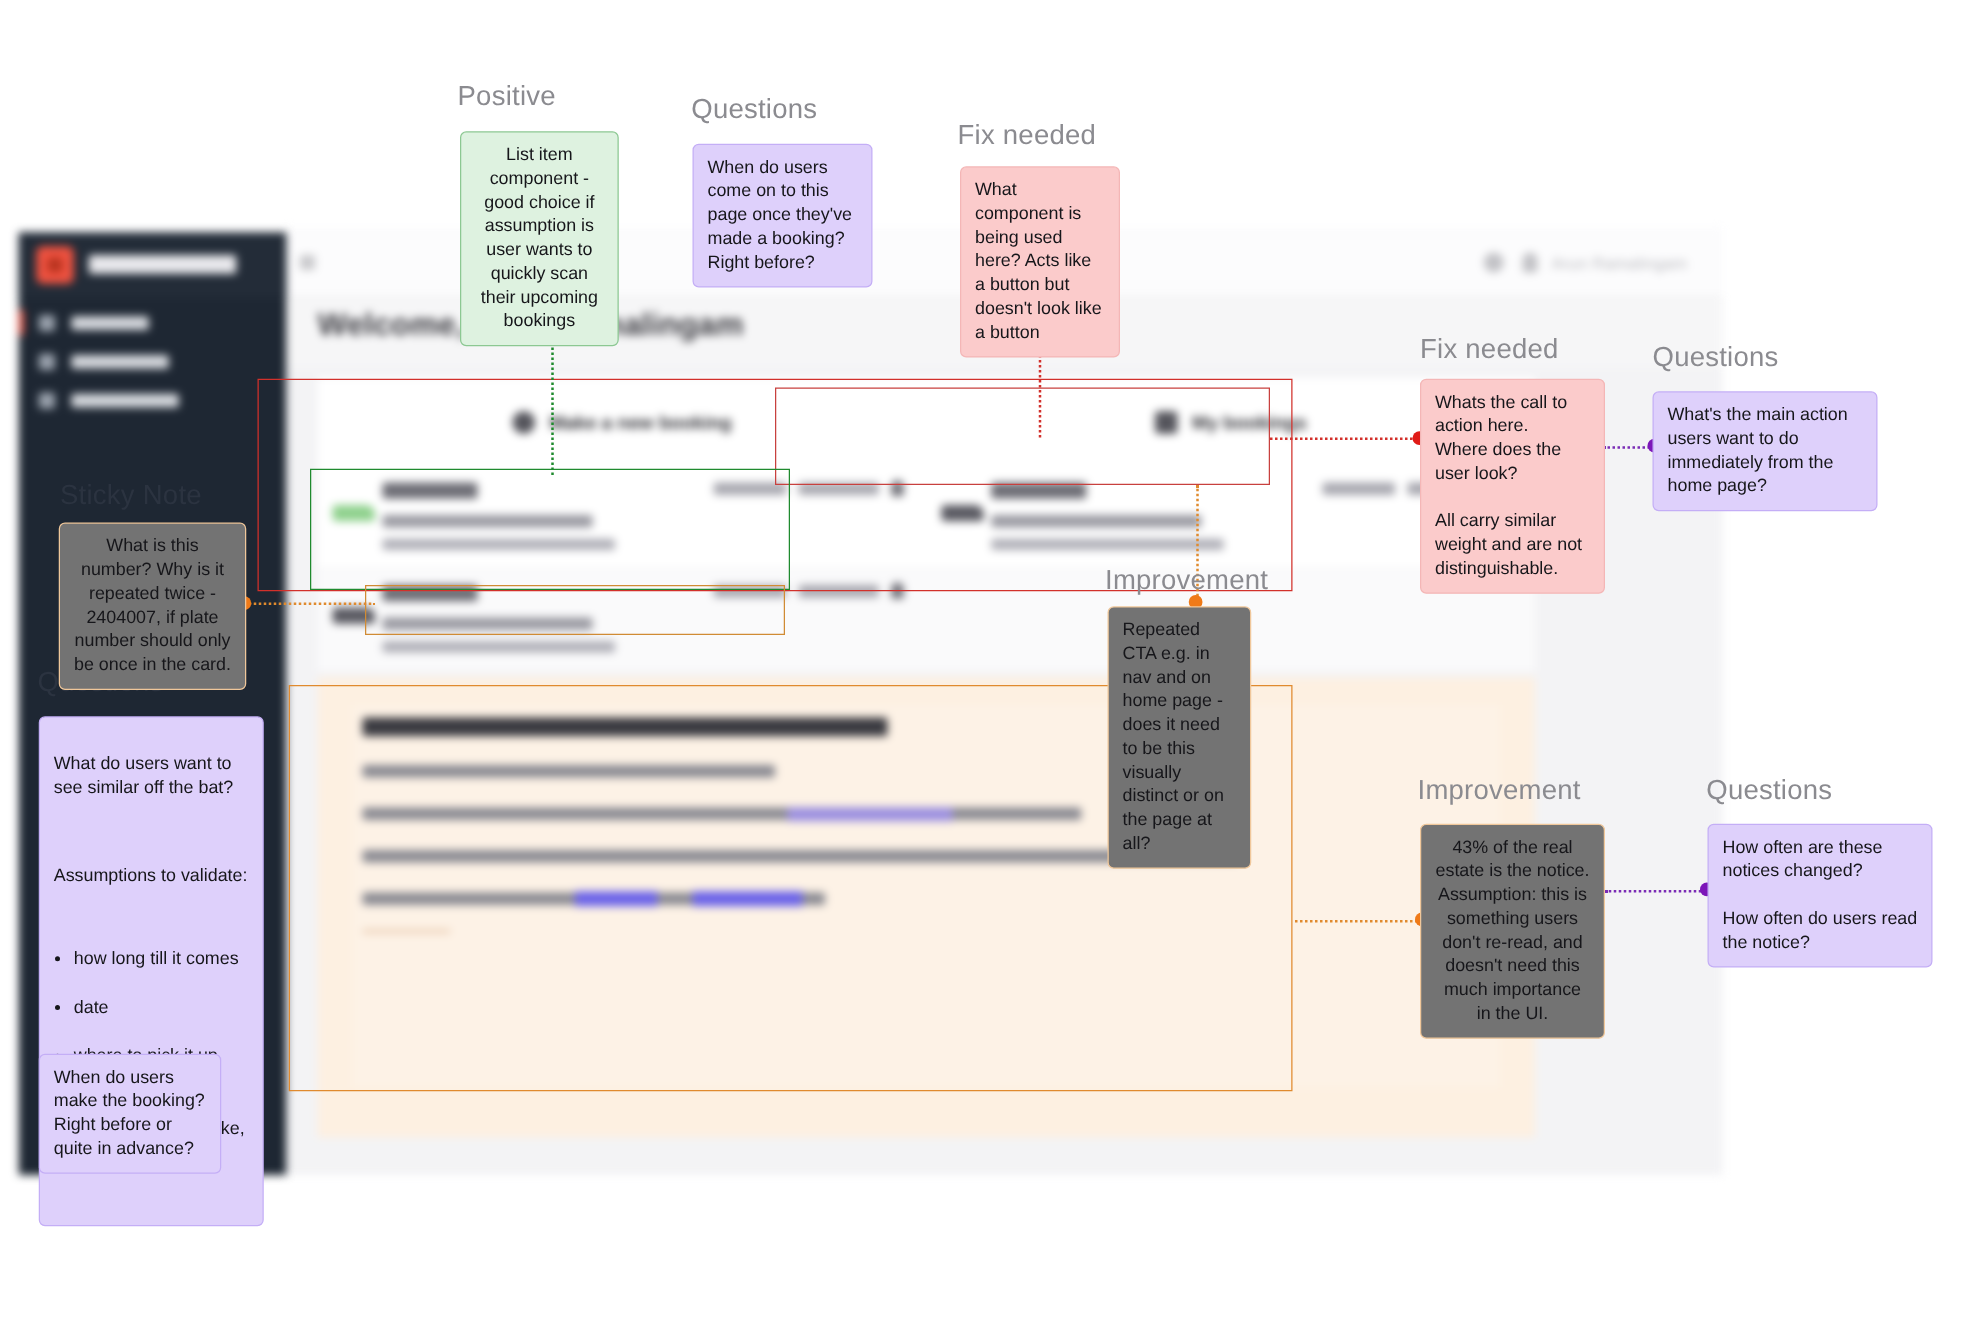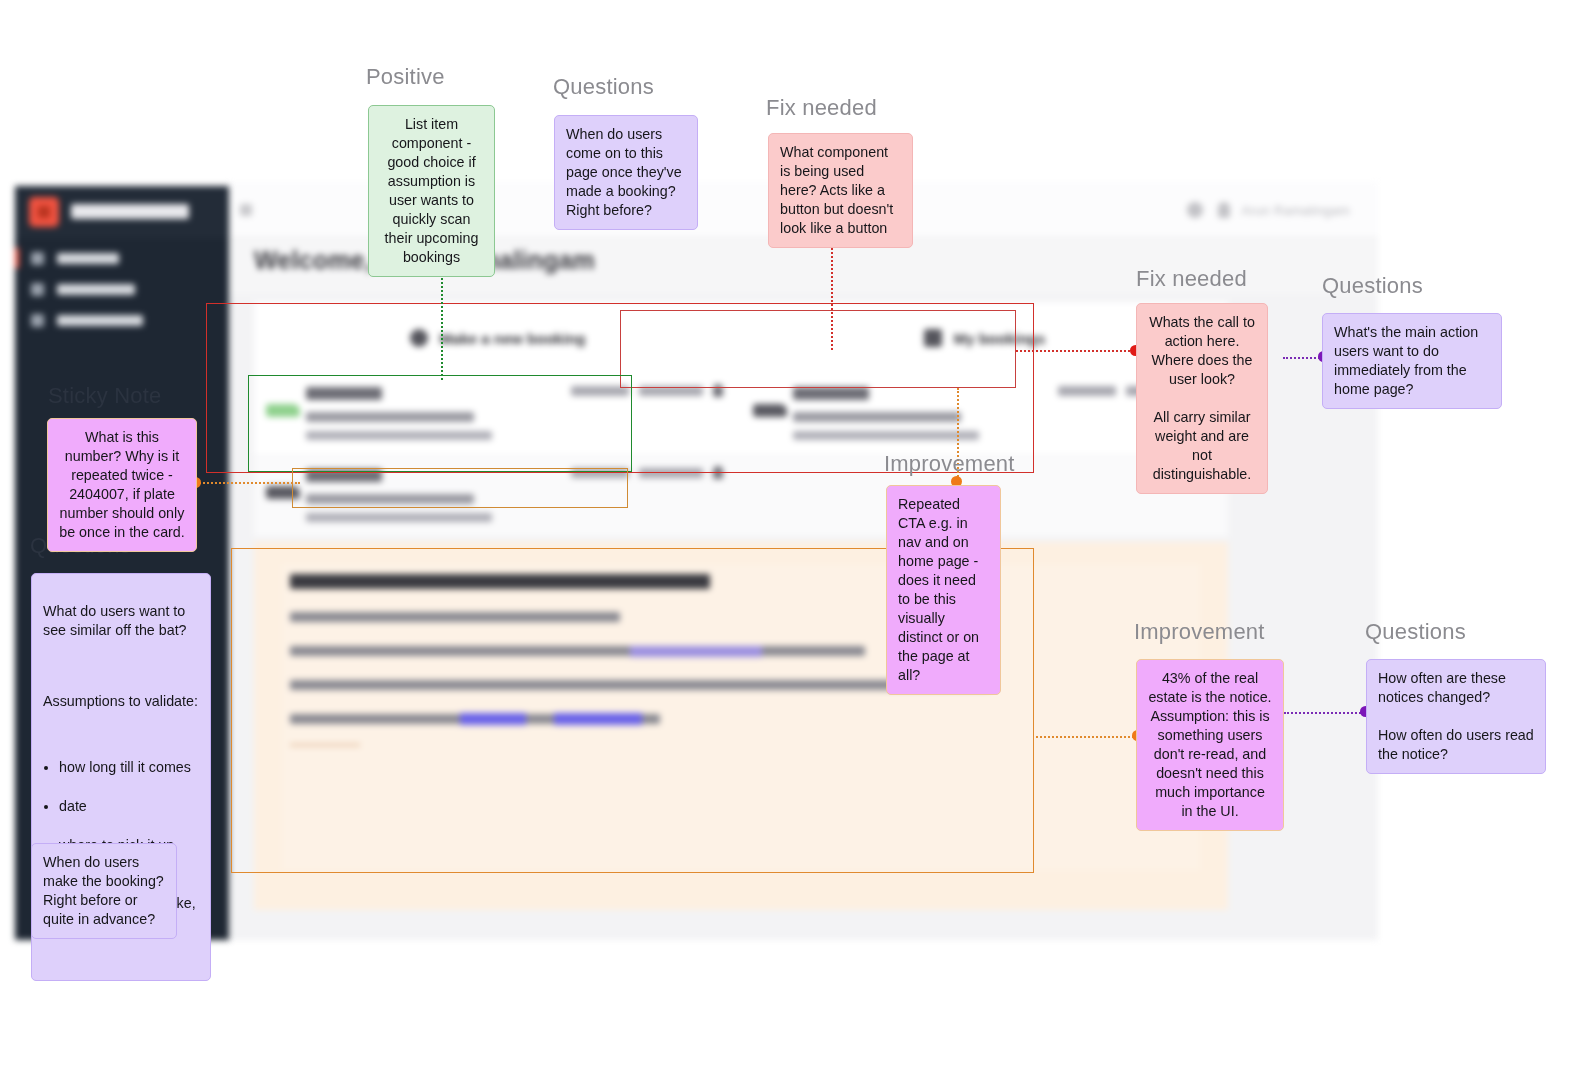--- a/index.html
+++ b/index.html
@@ -104,21 +104,21 @@
   .cat-label.on-dark { color: #2b3340; }
 
   .note {
     position: absolute; border-radius: 5px; padding: 9px 11px;
     font-size: 14.3px; line-height: 1.33; color: #16161a;
     white-space: pre-line;
   }
   .note.green  { background: #def2e0; border: 1px solid #8cc892; text-align: center; }
   .note.purple { background: #ded0fb; border: 1px solid #c4aef6; }
   .note.red    { background: #fbcbcb; border: 1px solid #f4b6b6; }
-  .note.orange { background: #f0abfc; border: 1px solid #f0c79a; text-align: center; }
+  .note.orange { background: #737373; border: 1px solid #f0c79a; text-align: center; }
   .note.orange.left { text-align: left; }
 
   .note ul { margin: 9px 0 0 16px; }
   .note li { margin-bottom: 1px; }
 
   
   .hl { position: absolute; }
   .hl.red    { border: 1.6px solid #d2302b; }
   .hl.red2   { border: 1.6px solid #c8403e; }
   .hl.green  { border: 1.8px solid #1f8a2e; }
@@ -282,23 +282,23 @@
   <div class="cat-label on-dark" style="left:30px; top:533px;">Questions</div>
   <div class="cat-label on-dark" style="left:30px; top:803px;">Questions</div>
   <div class="cat-label" style="left:884px; top:451px;">Improvement</div>
   <div class="cat-label" style="left:1134px; top:619px;">Improvement</div>
   <div class="cat-label" style="left:1365px; top:619px;">Questions</div>
 
   <div class="note green" style="left:368px; top:105px; width:127px;">List item component - good choice if assumption is user wants to quickly scan their upcoming bookings</div>
 
   <div class="note purple" style="left:554px; top:115px; width:144px;">When do users come on to this page once they've made a booking? Right before?</div>
 
-  <div class="note red" style="left:768px; top:133px; width:145px;">What component is being used here? Acts like a button but doesn't look like a button</div>
-
-  <div class="note red" style="left:1136px; top:303px; width:132px;text-align:center;">Whats the call to action here.
+  <div class="note red" style="left:768px; top:133px; width:128px;">What component is being used here? Acts like a button but doesn't look like a button</div>
+
+  <div class="note red" style="left:1136px; top:303px; width:148px;">Whats the call to action here.
 Where does the user look?
 
 All carry similar weight and are not distinguishable.</div>
 
   <div class="note purple" style="left:1322px; top:313px; width:180px;">What's the main action users want to do immediately from the home page?</div>
 
   <div class="note orange" style="left:47px; top:418px; width:150px;">What is this number? Why is it repeated twice - 2404007, if plate number should only be once in the card.</div>
 
   <div class="note purple" style="left:31px; top:573px; width:180px;">
     <div>What do users want to see similar off the bat?</div>

